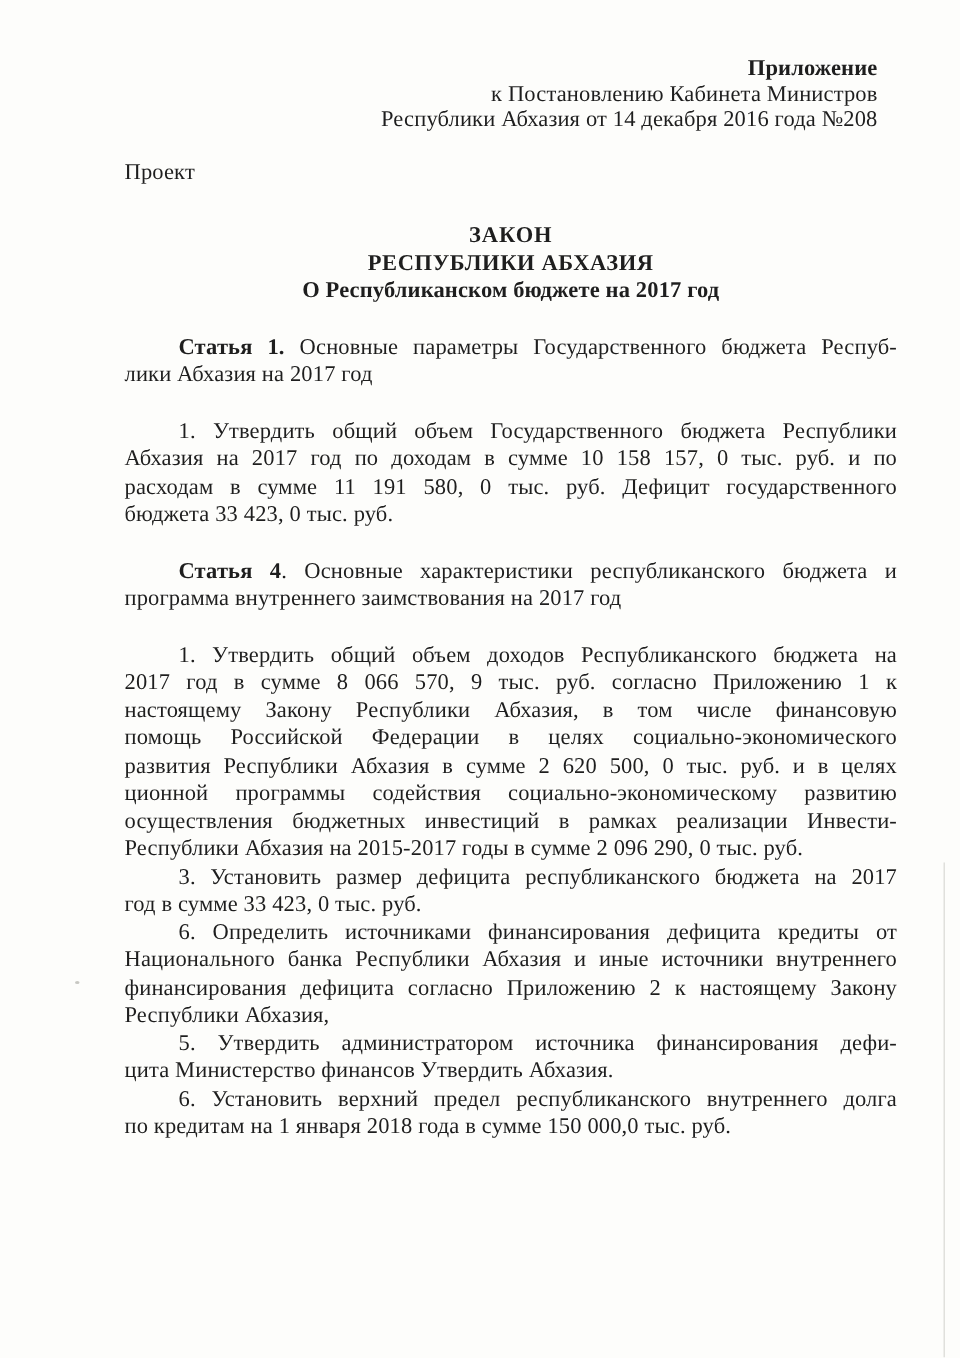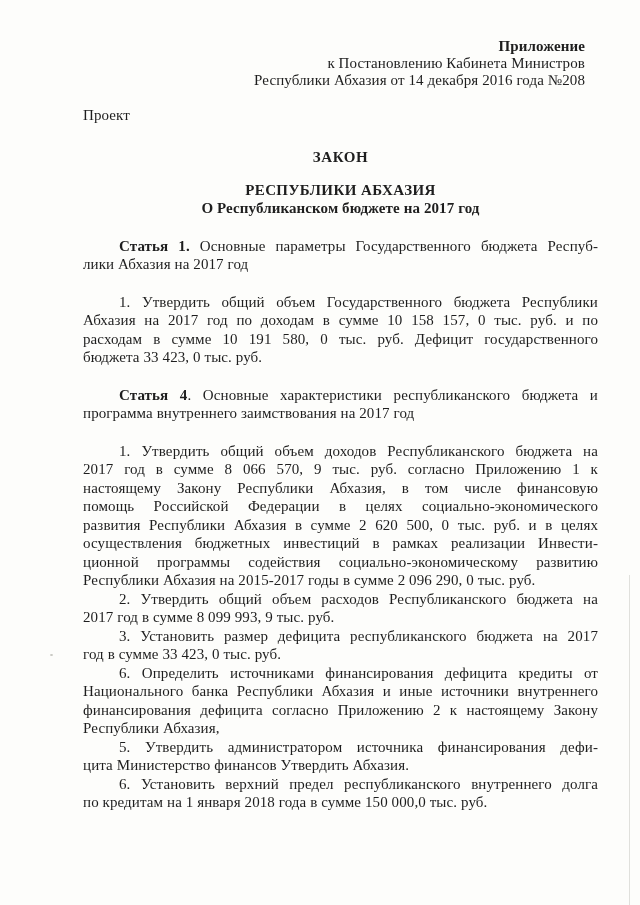--- a/index.html
+++ b/index.html
@@ -40,21 +40,21 @@
     padding-right: 11px;
     margin-top: 18px;
     line-height: 17px;
   }
   
   .title-line {
     text-align: center;
     font-weight: bold;
   }
   .t-law      { margin-top: 24px; letter-spacing: 0.6px; }
-  .t-republic { margin-top: 14px; letter-spacing: 0.4px; }
+  .t-republic { letter-spacing: 0.4px; }
   .t-subject  { }
   
   .body-text { margin-top: 0; }
   .para { margin: 0; }
   .para.gap { margin-top: 19px; }
   .line { min-height: 18.5px; }
   .line.j {
     text-align: justify;
     text-align-last: justify;
   }
@@ -99,40 +99,36 @@
     <div class="title-line t-subject">О Республиканском бюджете на 2017 год</div>
 
     <div class="body-text">
         <div class="para gap">
           <div class="line j ind"><b>Статья 1.</b> Основные параметры Государственного бюджета Респуб-</div>
           <div class="line">лики Абхазия на 2017 год</div>
         </div>
         <div class="para gap">
           <div class="line j ind">1. Утвердить общий объем Государственного бюджета Республики</div>
           <div class="line j">Абхазия на 2017 год по доходам в сумме 10 158 157, 0 тыс. руб. и по</div>
-          <div class="line j">расходам в сумме 10 191 580, 0 тыс. руб. Дефицит государственного</div>
+          <div class="line j">расходам в сумме 11 191 580, 0 тыс. руб. Дефицит государственного</div>
           <div class="line">бюджета 33 423, 0 тыс. руб.</div>
         </div>
         <div class="para gap">
           <div class="line j ind"><b>Статья 4</b>. Основные характеристики республиканского бюджета и</div>
           <div class="line">программа внутреннего заимствования на 2017 год</div>
         </div>
         <div class="para gap">
           <div class="line j ind">1. Утвердить общий объем доходов Республиканского бюджета на</div>
           <div class="line j">2017 год в сумме 8 066 570, 9 тыс. руб. согласно Приложению 1 к</div>
           <div class="line j">настоящему Закону Республики Абхазия, в том числе финансовую</div>
           <div class="line j">помощь Российской Федерации в целях социально-экономического</div>
           <div class="line j">развития Республики Абхазия в сумме 2 620 500, 0 тыс. руб. и в целях</div>
+          <div class="line j">ционной программы содействия социально-экономическому развитию</div>
           <div class="line j">осуществления бюджетных инвестиций в рамках реализации Инвести-</div>
-          <div class="line j">ционной программы содействия социально-экономическому развитию</div>
           <div class="line">Республики Абхазия на 2015-2017 годы в сумме 2 096 290, 0 тыс. руб.</div>
-        </div>
-        <div class="para">
-          <div class="line j ind">2. Утвердить общий объем расходов Республиканского бюджета на</div>
-          <div class="line">2017 год в сумме 8 099 993, 9 тыс. руб.</div>
         </div>
         <div class="para">
           <div class="line j ind">3. Установить размер дефицита республиканского бюджета на 2017</div>
           <div class="line">год в сумме 33 423, 0 тыс. руб.</div>
         </div>
         <div class="para">
           <div class="line j ind">6. Определить источниками финансирования дефицита кредиты от</div>
           <div class="line j">Национального банка Республики Абхазия и иные источники внутреннего</div>
           <div class="line j">финансирования дефицита согласно Приложению 2 к настоящему Закону</div>
           <div class="line">Республики Абхазия,</div>

